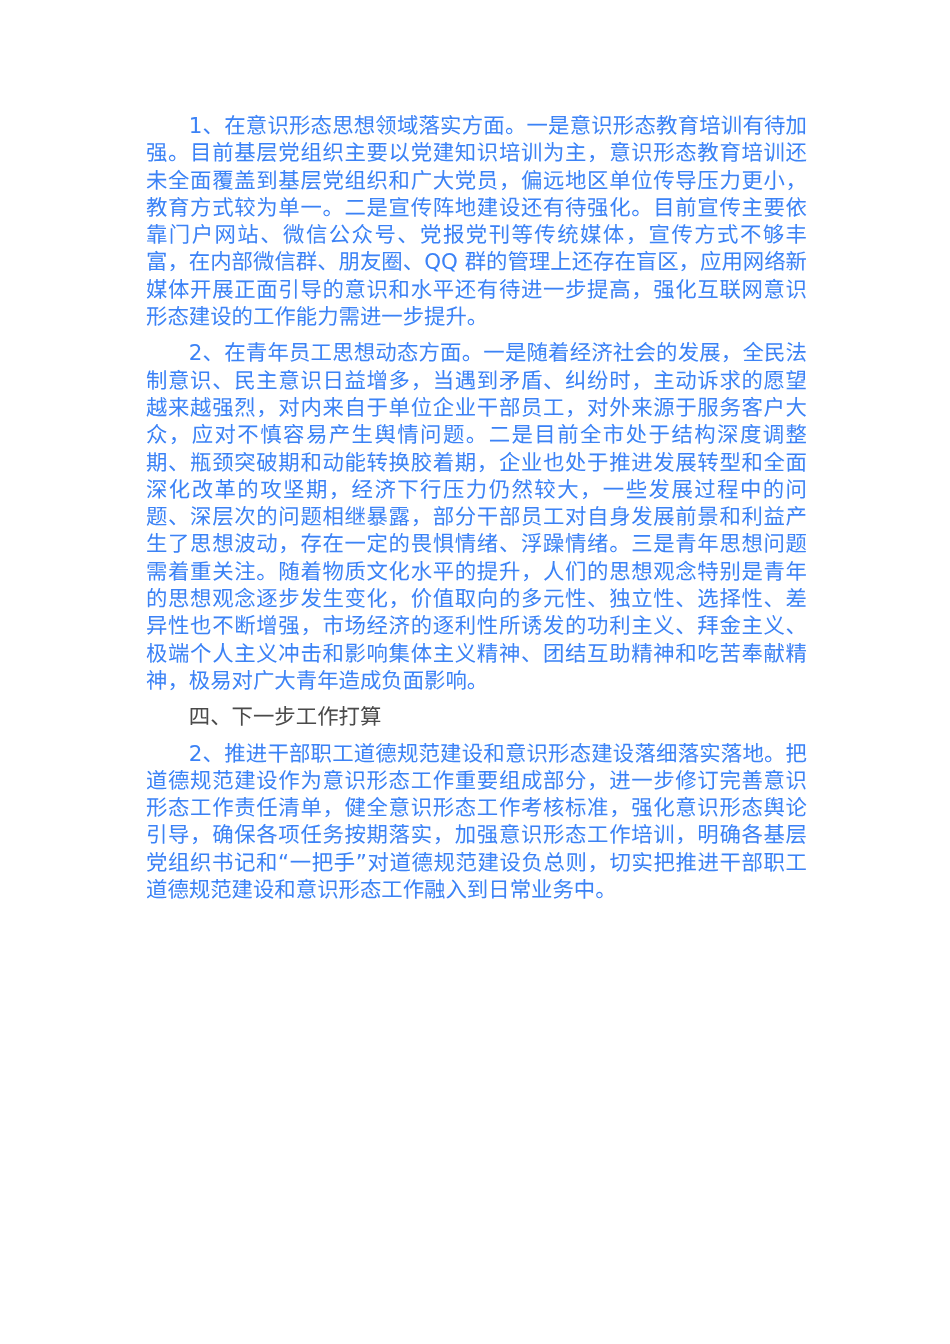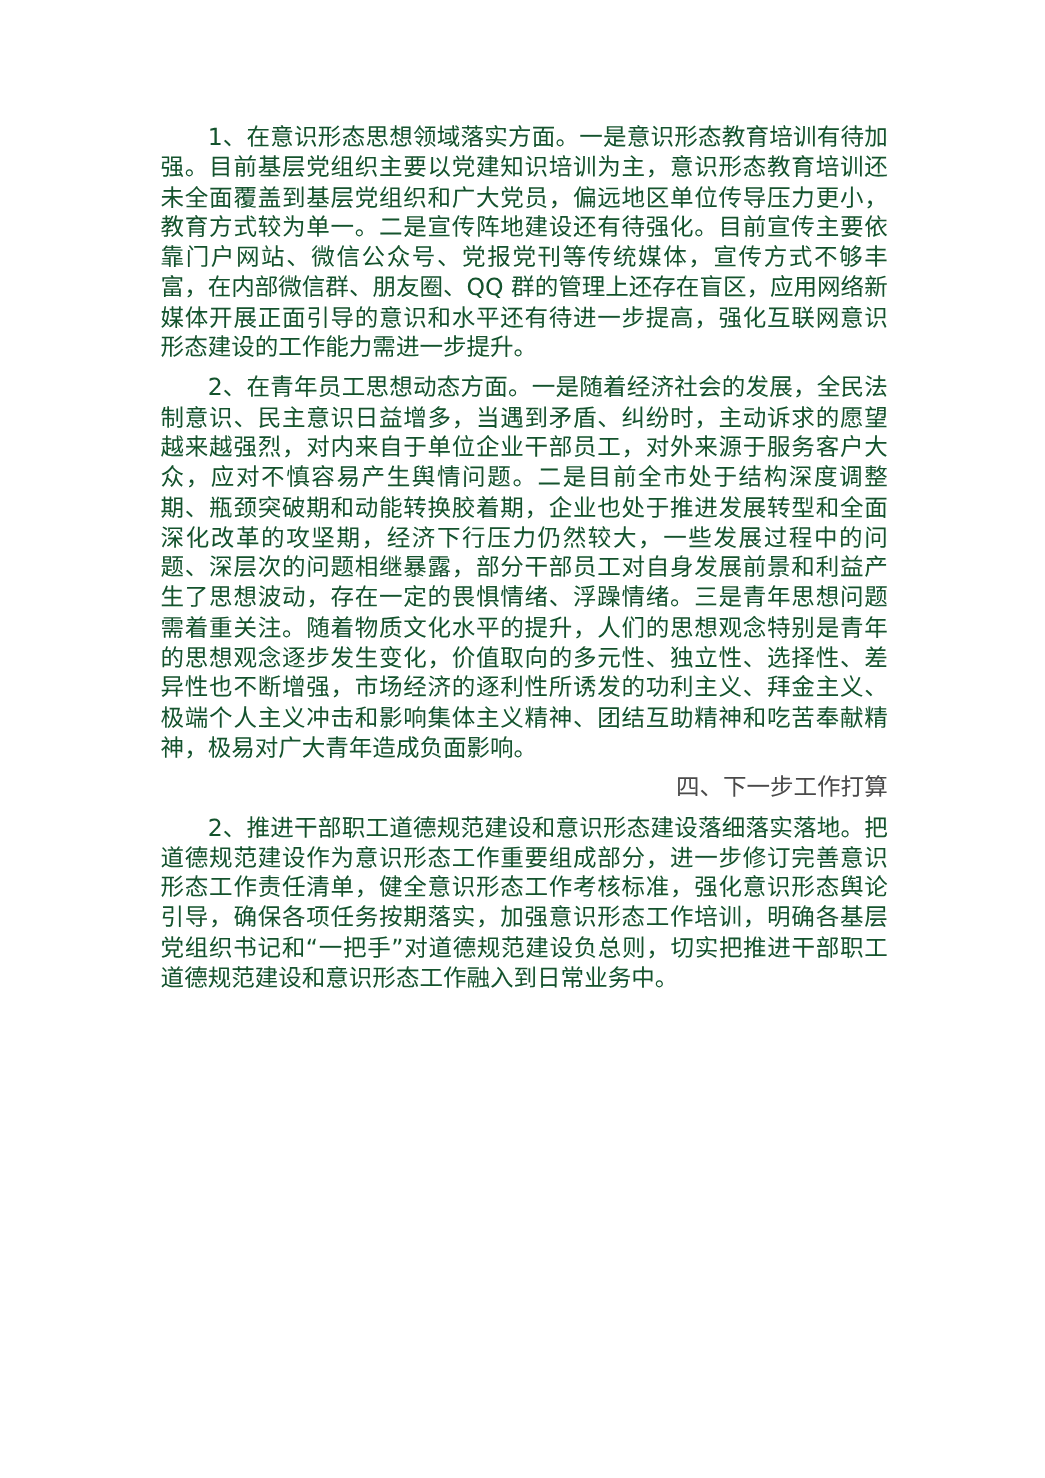--- a/index.html
+++ b/index.html
@@ -28,41 +28,41 @@
     left: 146px;
     top: 112px;
     width: 661px;
   }
 
   .para {
     margin: 0 0 9px 0;
     padding: 0;
     font-size: 21.4px;
     line-height: 27.3px;
-    color: #14532d;
+    color: #3b82f6;
     text-align: justify;
     text-justify: inter-ideograph;
     text-indent: 2em;
     word-break: break-all;
     letter-spacing: 0px;
     font-weight: 400;
   }
 
   .para:last-child {
     margin-bottom: 0;
   }
 
   .heading {
     margin: 0 0 9px 0;
     padding: 0;
     font-size: 21.4px;
     line-height: 27.3px;
     color: #4a4a4a;
     text-indent: 2em;
-    text-align: right;
+    text-align: left;
     font-weight: 400;
     word-break: break-all;
   }
 </style>
 </head>
 <body>
 
 <div class="page">
   <div class="doc-body">
 

